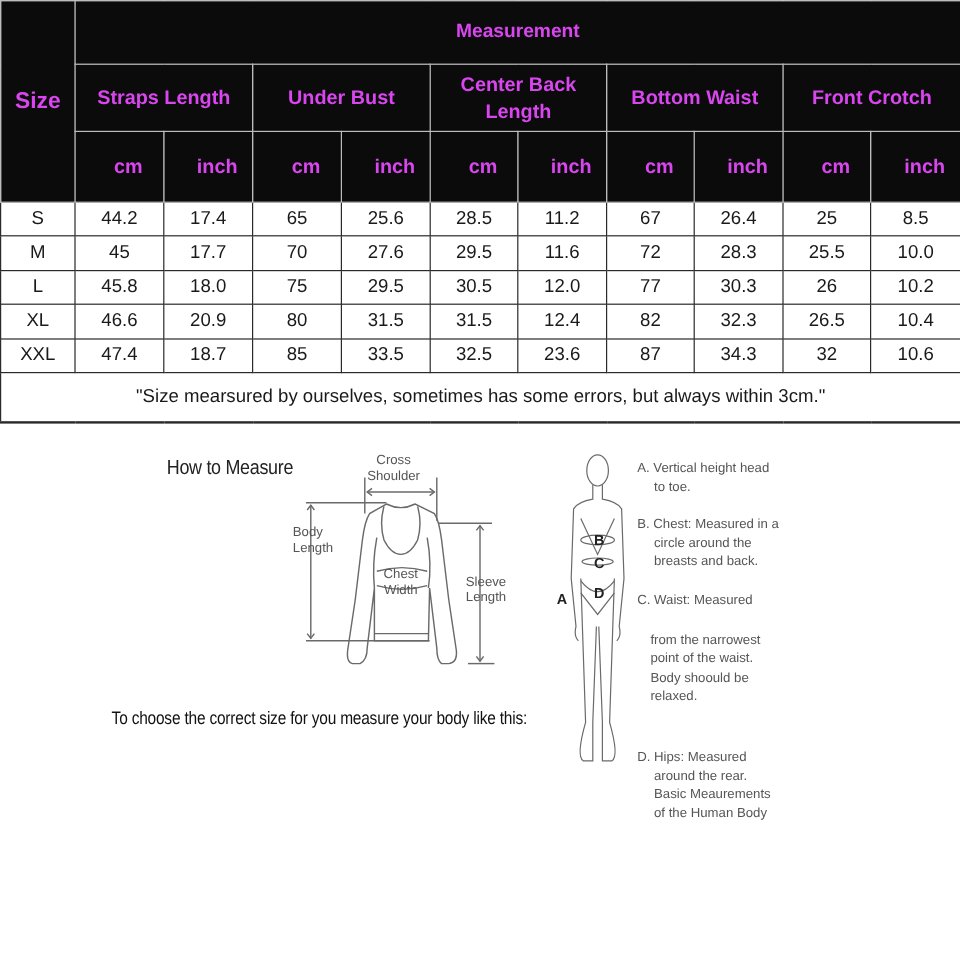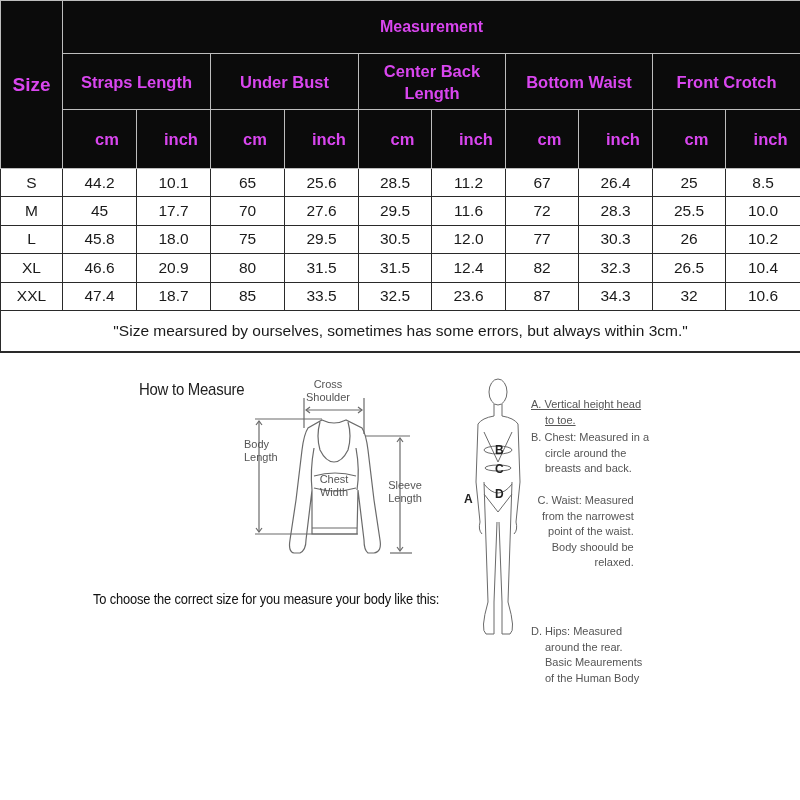--- a/index.html
+++ b/index.html
@@ -59,21 +59,21 @@
     <th class="hdr unit">inch</th>
     <th class="hdr unit">cm</th>
     <th class="hdr unit">inch</th>
     <th class="hdr unit">cm</th>
     <th class="hdr unit">inch</th>
   </tr>
 
   <tr>
     <td class="cell">S</td>
     <td class="cell">44.2</td>
-    <td class="cell">10.1</td>
+    <td class="cell">17.4</td>
     <td class="cell">65</td>
     <td class="cell">25.6</td>
     <td class="cell">28.5</td>
     <td class="cell">11.2</td>
     <td class="cell">67</td>
     <td class="cell">26.4</td>
     <td class="cell">25</td>
     <td class="cell">8.5</td>
   </tr>
   <tr>
@@ -193,32 +193,32 @@
   <path d="M14,112 Q28,130 42,112"></path>
   <path d="M14,122 L28,140 L42,122"></path>
   <path d="M14,110 L16,170 L18,230 Q10,258 16,262 L24,262 L24,230 L27,150"></path>
   <path d="M42,110 L40,170 L38,230 Q46,258 40,262 L32,262 L32,230 L29,150"></path>
 </svg>
 <div class="letter" style="left:464px; top:492px;">A</div>
 <div class="letter" style="left:495px; top:443px;">B</div>
 <div class="letter" style="left:495px; top:462px;">C</div>
 <div class="letter" style="left:495px; top:487px;">D</div>
 
-<div class="legend" style="top:397px;text-decoration:underline;">
+<div class="legend" style="top:383px;">
   <span>A. Vertical height head</span>
   <span class="ind">to toe.</span>
 </div>
 <div class="legend" style="top:430px;">
   <span>B. Chest: Measured in a</span>
   <span class="ind">circle around the</span>
   <span class="ind">breasts and back.</span>
 </div>
-<div class="legend" style="top:493px;text-align:right;">
+<div class="legend" style="top:493px;">
   <span>C. Waist: Measured</span>
-  <span class="ind" style="padding-left:11px;">from the narrowest</span>
+  <span class="ind" style="padding-left:11px;margin-top:18px;">from the narrowest</span>
   <span class="ind" style="padding-left:11px;">point of the waist.</span>
   <span class="ind" style="padding-left:11px;">Body shoould be</span>
   <span class="ind" style="padding-left:11px;">relaxed.</span>
 </div>
 <div class="legend" style="top:624px;">
   <span>D. Hips: Measured</span>
   <span class="ind">around the rear.</span>
   <span class="ind">Basic Meaurements</span>
   <span class="ind">of the Human Body</span>
 </div>

